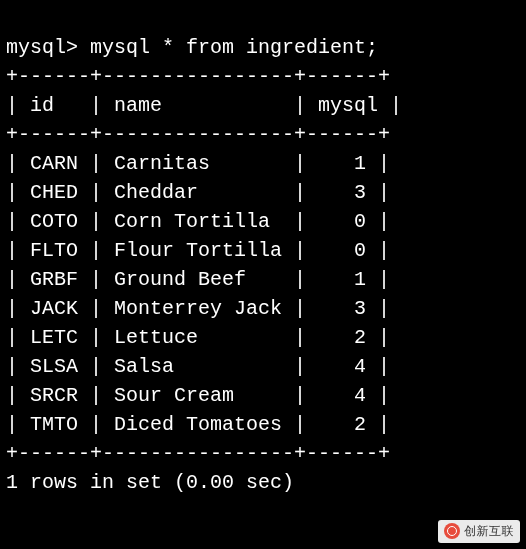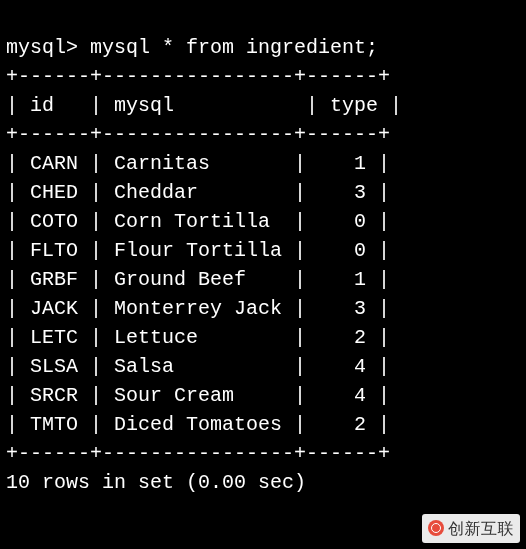--- a/index.html
+++ b/index.html
@@ -22,21 +22,21 @@
     .terminal {
       white-space: pre;
     }
     .watermark {
       position: absolute;
       bottom: 6px;
       right: 6px;
       background: rgba(255,255,255,0.92);
       color: #333;
       font-family: "Microsoft YaHei", sans-serif;
-      font-size: 16px;
+      font-size: 12px;
       padding: 3px 6px;
       border-radius: 3px;
       display: flex;
       align-items: center;
       gap: 4px;
     }
     .wm-icon {
       width: 16px;
       height: 16px;
       background: #e74c3c;
@@ -59,32 +59,32 @@
       font-weight: 500;
       letter-spacing: 0.5px;
     }
   </style>
 </head>
 <body>
 
 <div class="terminal">
 <span>mysql&gt;</span> <span>mysql * from ingredient;</span>
 <span>+------+----------------+------+</span>
-<span>| id   | mysql           | type |</span>
+<span>| id   | name           | mysql |</span>
 <span>+------+----------------+------+</span>
 <span id="tbody">| CARN | Carnitas       |    1 |
 | CHED | Cheddar        |    3 |
 | COTO | Corn Tortilla  |    0 |
 | FLTO | Flour Tortilla |    0 |
 | GRBF | Ground Beef    |    1 |
 | JACK | Monterrey Jack |    3 |
 | LETC | Lettuce        |    2 |
 | SLSA | Salsa          |    4 |
 | SRCR | Sour Cream     |    4 |
 | TMTO | Diced Tomatoes |    2 |</span>
 <span>+------+----------------+------+</span>
-<span>10 rows in set (0.00 sec)</span>
+<span>1 rows in set (0.00 sec)</span>
 </div>
 
 <div class="watermark">
   <span class="wm-icon"></span>
   <span class="wm-text">创新互联</span>
 </div>
 
 </body></html>

